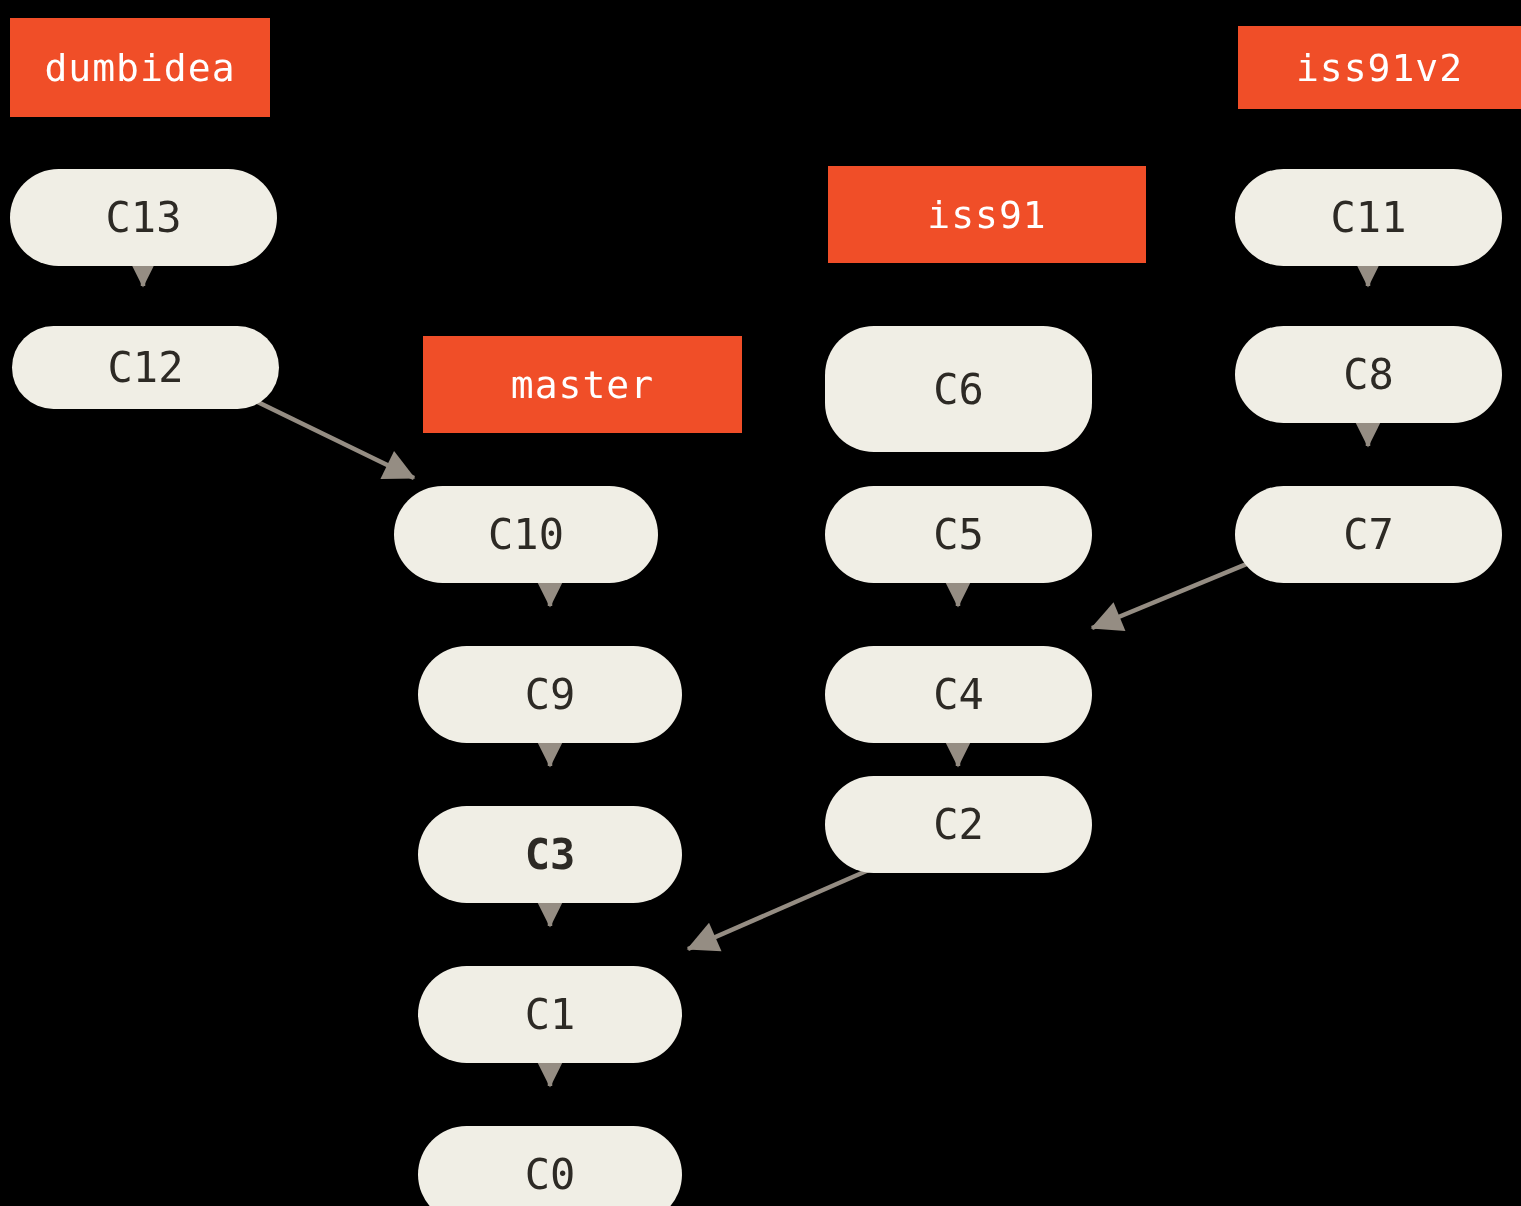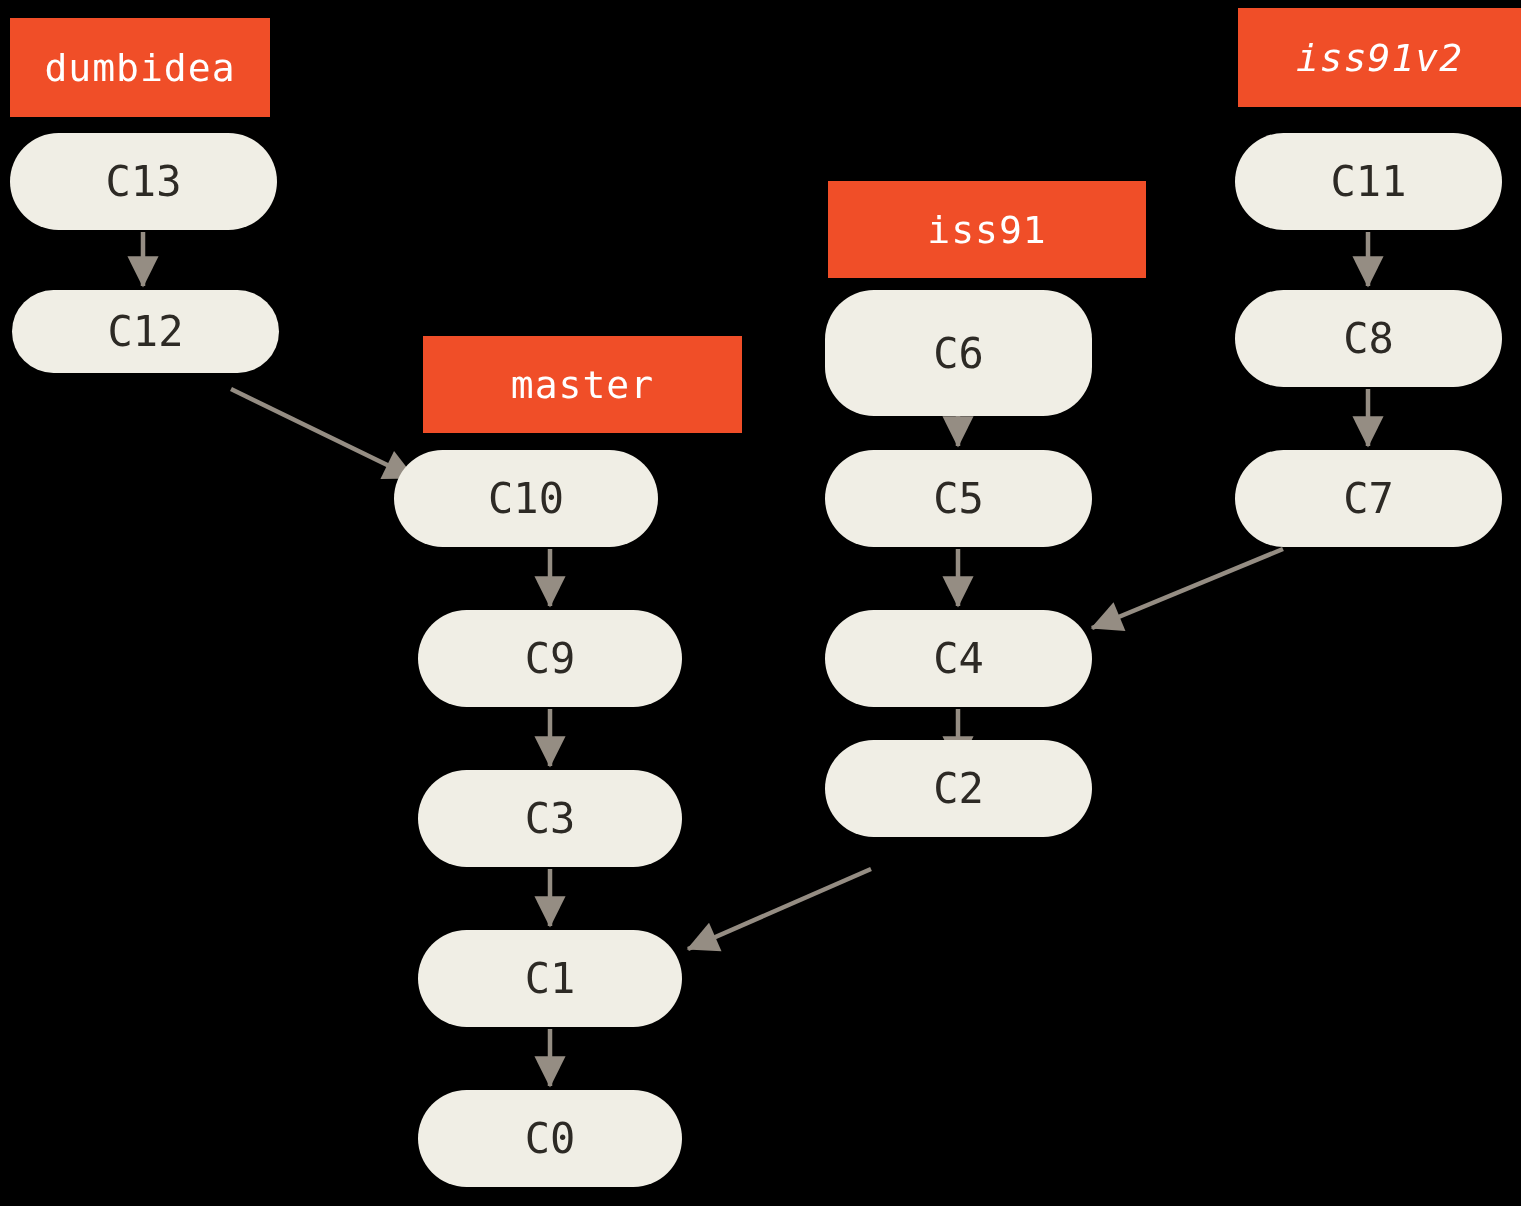--- a/index.html
+++ b/index.html
@@ -27,20 +27,21 @@
     font-size:38px;
     letter-spacing:1px;
   }
   .pill{
     position:absolute;
     background:var(--node-fill);
     color:var(--node-text);
     border-radius:49px;
     display:flex;align-items:center;justify-content:center;
     font-size:42px;
+    margin-top:36px;
   }
   .edges{
     position:absolute;left:0;top:0;width:1521px;height:1206px;
   }
   .edges line{stroke:var(--arrow);stroke-width:4.5px;}
   .edges .arrowhead-shape{fill:var(--arrow);}
 </style>
 </head>
 <body>
 
@@ -66,41 +67,41 @@
     <line x1="1283" y1="549" x2="1092" y2="628" marker-end="url(#ah)"></line>
     <line x1="871" y1="869" x2="688" y2="949" marker-end="url(#ah)"></line>
   </svg>
 
   <div class="branch-box" style="left:10px;top:18px;width:260px;height:99px;">
     <span>dumbidea</span>
   </div>
   <div class="branch-box" style="left:423px;top:336px;width:319px;height:97px;">
     <span>master</span>
   </div>
-  <div class="branch-box" style="left:828px;top:181px;width:318px;height:97px;">
+  <div class="branch-box" style="left:828px;top:166px;width:318px;height:97px;">
     <span>iss91</span>
   </div>
-  <div class="branch-box" style="left:1238px;top:8px;width:283px;height:99px;font-style:italic;">
+  <div class="branch-box" style="left:1238px;top:26px;width:283px;height:83px;">
     <span>iss91v2</span>
   </div>
 
   <div class="pill" style="left:10px;top:133px;width:267px;height:97px;">
     <span>C13</span>
   </div>
   <div class="pill" style="left:12px;top:290px;width:267px;height:83px;text-align:right;">
     <span>C12</span>
   </div>
 
   <div class="pill" style="left:394px;top:450px;width:264px;height:97px;">
     <span>C10</span>
   </div>
   <div class="pill" style="left:418px;top:610px;width:264px;height:97px;text-align:right;">
     <span>C9</span>
   </div>
-  <div class="pill" style="left:418px;top:770px;width:264px;height:97px;">
+  <div class="pill" style="left:418px;top:770px;width:264px;height:97px;font-weight:bold;">
     <span>C3</span>
   </div>
   <div class="pill" style="left:418px;top:930px;width:264px;height:97px;">
     <span>C1</span>
   </div>
   <div class="pill" style="left:418px;top:1090px;width:264px;height:97px;">
     <span>C0</span>
   </div>
 
   <div class="pill" style="left:825px;top:290px;width:267px;height:126px;">

